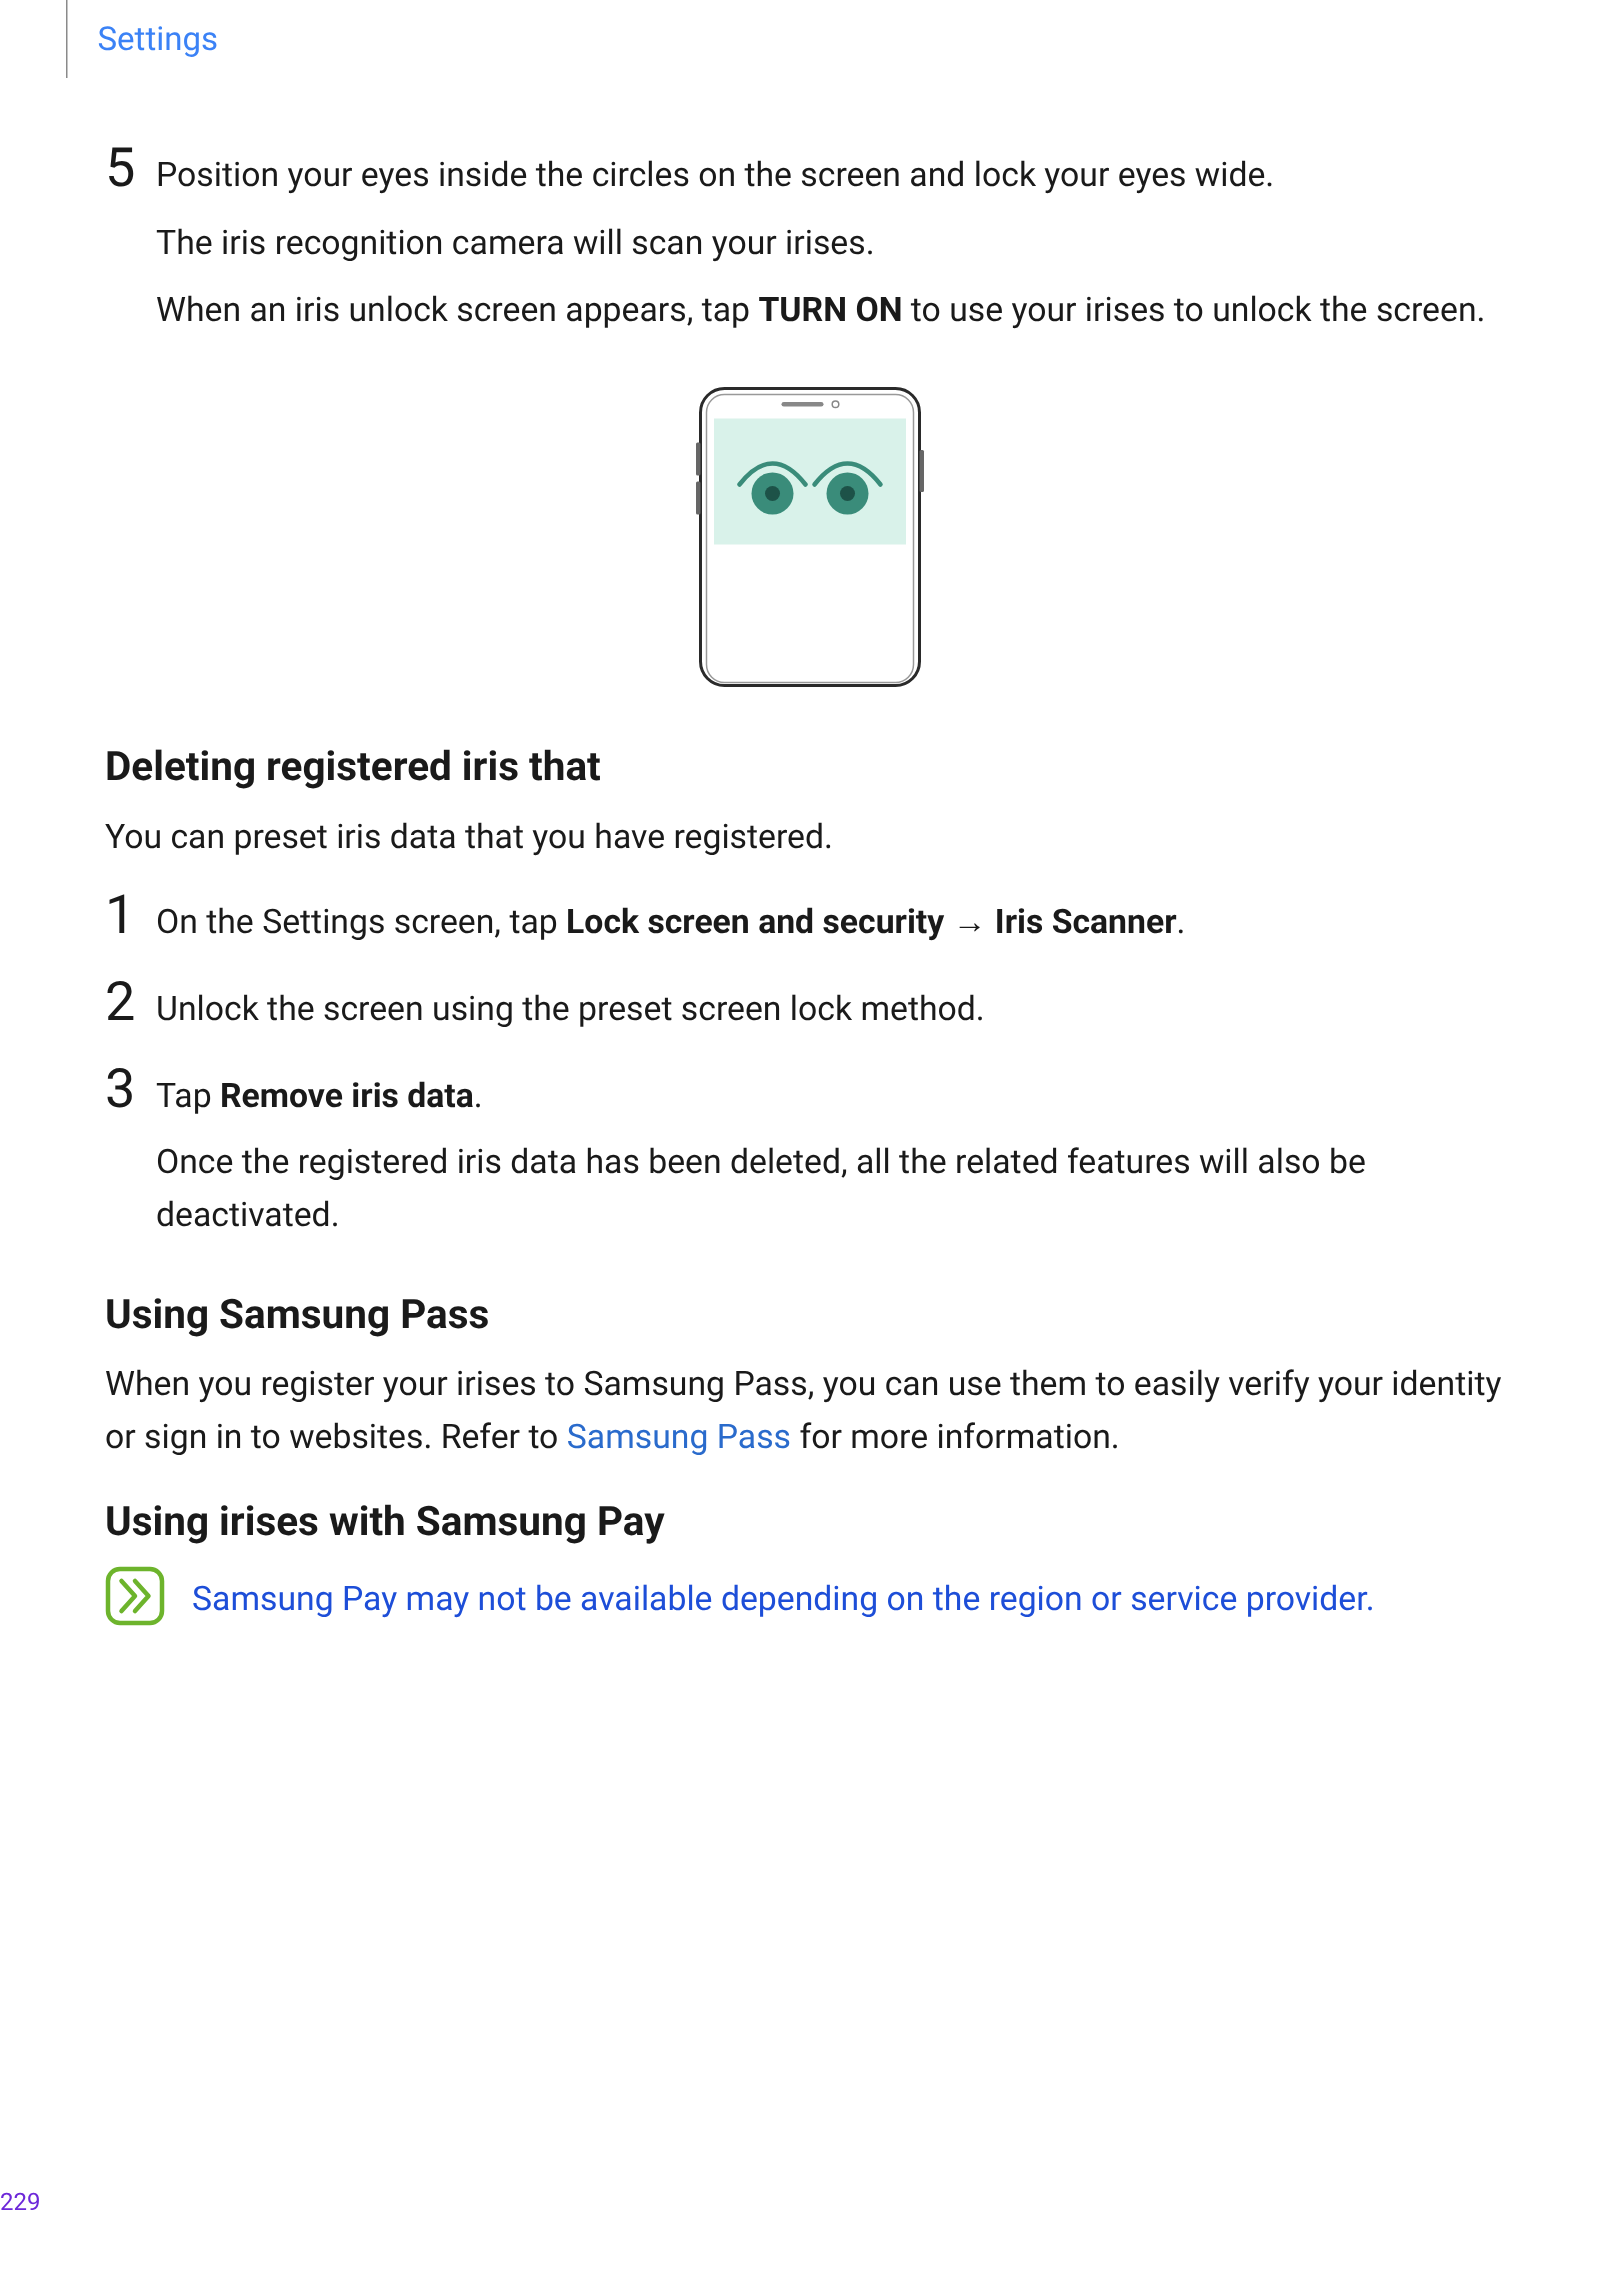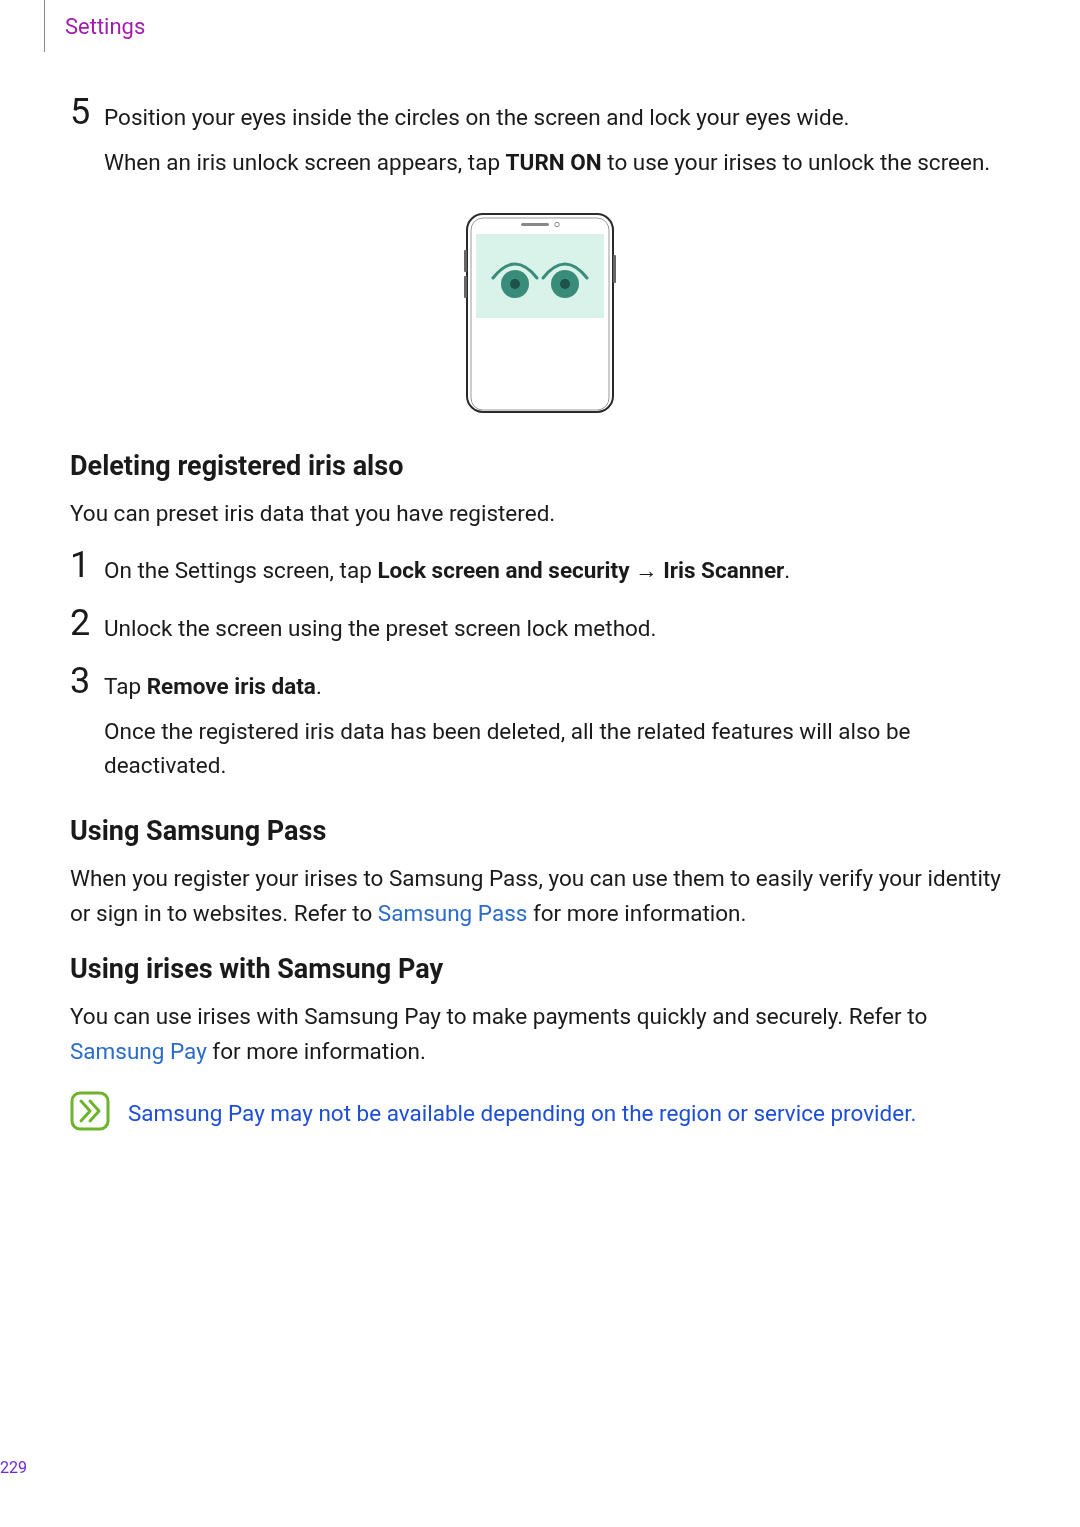--- a/index.html
+++ b/index.html
@@ -22,21 +22,21 @@
       display: flex;
       align-items: center;
     }
     .header-divider {
       width: 1px;
       height: 52px;
       background: #8a8a8a;
     }
     .header-label {
       font-size: 22px;
-      color: #a21caf;
+      color: #3b82f6;
       margin-left: 20px;
     }
     .content {
       position: absolute;
       top: 100px;
       left: 70px;
       right: 70px;
     }
     .step-row {
       display: flex;
@@ -132,20 +132,21 @@
   <div class="header-divider"></div>
   <div class="header-label">Settings</div>
 </div>
 
 <div class="content">
 
   <div class="step-row">
     <div class="step-num">5</div>
     <div class="step-text">
       <p>Position your eyes inside the circles on the screen and lock your eyes wide.</p>
+      <p>The iris recognition camera will scan your irises.</p>
       <p>
         <span>When an iris unlock screen appears, tap </span><span class="bold">TURN ON</span><span> to use your irises to unlock the screen.</span>
       </p>
     </div>
   </div>
 
   <div class="phone-illustration">
     <svg class="phone-svg" viewBox="0 0 154 204">
 
       <rect x="4" y="4" width="146" height="198" rx="16" ry="16" fill="#ffffff" stroke="#2a2a2a" stroke-width="2"></rect>
@@ -166,21 +167,21 @@
         <circle cx="102" cy="74" r="14" fill="#3a8c7a"></circle>
         <circle cx="102" cy="74" r="5" fill="#1d5248"></circle>
       </g>
 
       <rect x="150" y="45" width="3" height="28" rx="1" fill="#666"></rect>
       <rect x="1" y="40" width="3" height="22" rx="1" fill="#666"></rect>
       <rect x="1" y="66" width="3" height="22" rx="1" fill="#666"></rect>
     </svg>
   </div>
 
-  <div class="section-heading">Deleting registered iris also</div>
+  <div class="section-heading">Deleting registered iris that</div>
   <div class="section-body">You can preset iris data that you have registered.</div>
 
   <div class="numbered-list">
 
     <div class="numbered-item">
       <div class="step-num">1</div>
       <div class="step-text">
         <span>On the Settings screen, tap </span><span class="bold">Lock screen and security</span><span> → </span><span class="bold">Iris Scanner</span><span>.</span>
       </div>
     </div>
@@ -201,23 +202,20 @@
     </div>
 
   </div>
 
   <div class="section-heading">Using Samsung Pass</div>
   <div class="section-body">
     <span>When you register your irises to Samsung Pass, you can use them to easily verify your identity or sign in to websites. Refer to </span><span class="link">Samsung Pass</span><span> for more information.</span>
   </div>
 
   <div class="section-heading">Using irises with Samsung Pay</div>
-  <div class="section-body">
-    <span>You can use irises with Samsung Pay to make payments quickly and securely. Refer to </span><span class="link">Samsung Pay</span><span> for more information.</span>
-  </div>
 
   <div class="note-row">
     <svg class="note-icon" viewBox="0 0 40 40">
       <rect x="2" y="2" width="36" height="36" rx="8" ry="8" fill="none" stroke="#6db42c" stroke-width="3"></rect>
       <path d="M 11 10 L 20 20 L 11 30 M 20 10 L 29 20 L 20 30" fill="none" stroke="#6db42c" stroke-width="3" stroke-linejoin="round" stroke-linecap="round"></path>
     </svg>
     <div class="note-text">Samsung Pay may not be available depending on the region or service provider.</div>
   </div>
 
 </div>

